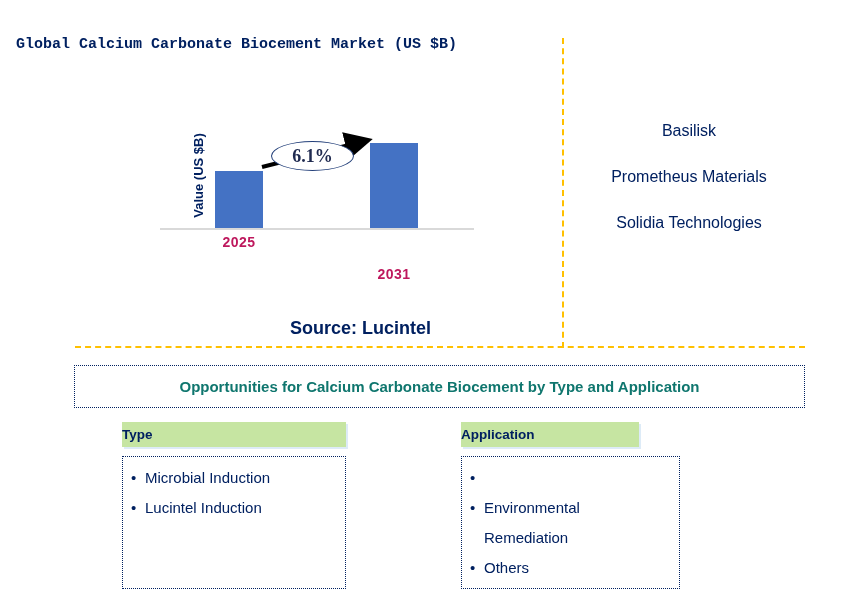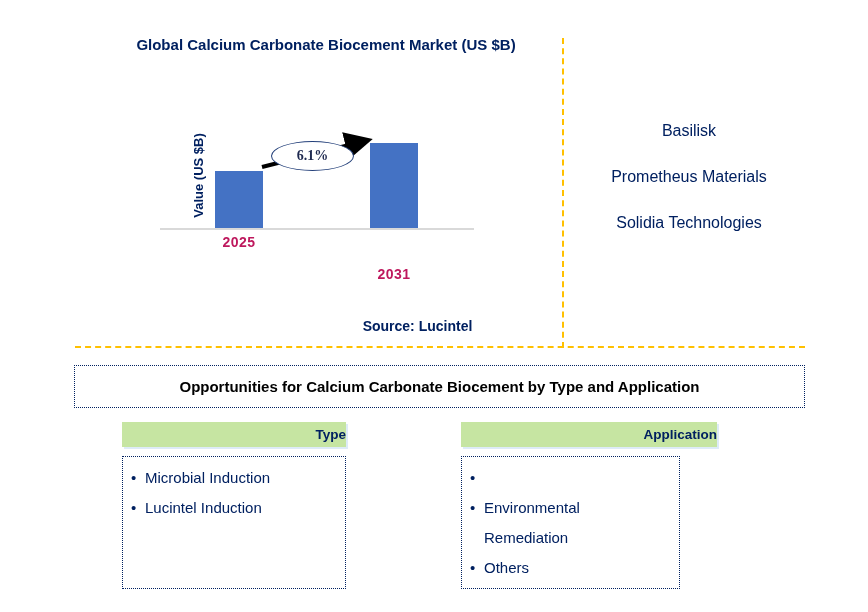--- a/index.html
+++ b/index.html
@@ -2,22 +2,22 @@
 <html><head>
 <meta charset="utf-8">
 <style>
   html,body{margin:0;padding:0;background:#fff;}
   #stage{
     position:relative;width:868px;height:612px;background:#ffffff;overflow:hidden;
     font-family:"Liberation Sans",sans-serif;color:#002060;
   }
   
   .chart-title{
-    position:absolute;left:0;top:36px;width:652px;text-align:center;
-    font-size:15px;font-weight:bold;color:#002060;
+    position:absolute;left:16px;top:36px;width:652px;text-align:left;
+    font-size:15px;font-weight:bold;color:#002060;font-family:Liberation Mono, monospace;
   }
   .y-axis-label{
     position:absolute;left:146px;top:123px;width:105px;height:105px;
     display:flex;align-items:center;justify-content:center;
     transform:rotate(-90deg);transform-origin:center;
     font-size:13px;font-weight:bold;color:#002060;white-space:nowrap;
   }
   .plot{
     position:absolute;left:160px;top:128px;width:314px;height:100px;
     border-bottom:2px solid #D9D9D9;
@@ -31,55 +31,55 @@
     position:absolute;top:234px;width:48px;text-align:center;
     font-size:14px;font-weight:bold;color:#be185d;letter-spacing:.5px;
   }
   .x-tick.t0{left:215px;}
   .x-tick.t1{left:370px;margin-top:32px;}
   .growth-arrow{position:absolute;left:160px;top:122px;z-index:1;}
   .growth-ellipse{
     position:absolute;left:271px;top:141px;width:81px;height:28px;z-index:2;
     background:#ffffff;border:1.5px solid #24407A;border-radius:50%;
     display:flex;align-items:center;justify-content:center;
-    font-family:"Liberation Serif",serif;font-size:14px;font-weight:bold;color:#1F2A50;
+    font-family:"Liberation Serif",serif;font-size:18px;font-weight:bold;color:#1F2A50;
   }
   .source-note{
-    position:absolute;left:290px;top:318px;width:255px;text-align:center;
-    font-size:14px;font-weight:bold;color:#002060;
+    position:absolute;left:290px;top:318px;width:255px;text-align:left;
+    font-size:18px;font-weight:bold;color:#002060;
   }
   
   .v-divider{
     position:absolute;left:562px;top:38px;height:310px;width:0;
     border-left:2px dashed #FFC000;
   }
   .players-heading{
     position:absolute;left:560px;top:42px;width:258px;text-align:center;
     font-size:14.5px;font-weight:bold;line-height:21px;color:#002060;
   }
   .players-list{position:absolute;left:556px;top:108px;width:266px;text-align:center;}
   .player-item{font-size:16px;line-height:46px;color:#002060;white-space:nowrap;}
   
   .h-divider{
     position:absolute;left:75px;top:346px;width:730px;height:0;
     border-top:2.5px dashed #FFC000;
   }
   .opps-banner{
     position:absolute;left:74px;top:365px;width:729px;height:41px;
     border:1.5px dotted #002060;display:flex;align-items:center;justify-content:center;
-    font-size:15px;font-weight:bold;color:#000000;background:#fff;
+    font-size:15px;font-weight:bold;color:#0f766e;background:#fff;
   }
   .col-header{
     position:absolute;top:422px;height:25px;background:#C6E5A2;
-    display:flex;align-items:center;justify-content:flex-end;
+    display:flex;align-items:center;justify-content:flex-start;
     font-size:13.5px;font-weight:bold;color:#002060;
     box-shadow:2px 2px 0 #DDEBF7;
   }
   .col-header.type{left:122px;width:224px;}
-  .col-header.app{left:461px;width:256px;}
+  .col-header.app{left:461px;width:178px;}
   .col-box{
     position:absolute;top:456px;height:133px;border:1.5px dotted #002060;
     background:#fff;box-sizing:border-box;padding:6px 6px 0 8px;
   }
   .col-box.type{left:122px;width:224px;}
   .col-box.app{left:461px;width:219px;}
   .bullet-item{display:flex;align-items:flex-start;font-size:15px;line-height:30px;color:#002060;}
   .bullet-dot{flex:0 0 auto;width:14px;text-align:left;font-size:15px;}
   .bullet-text{flex:0 1 auto;max-width:168px;}
 </style>

